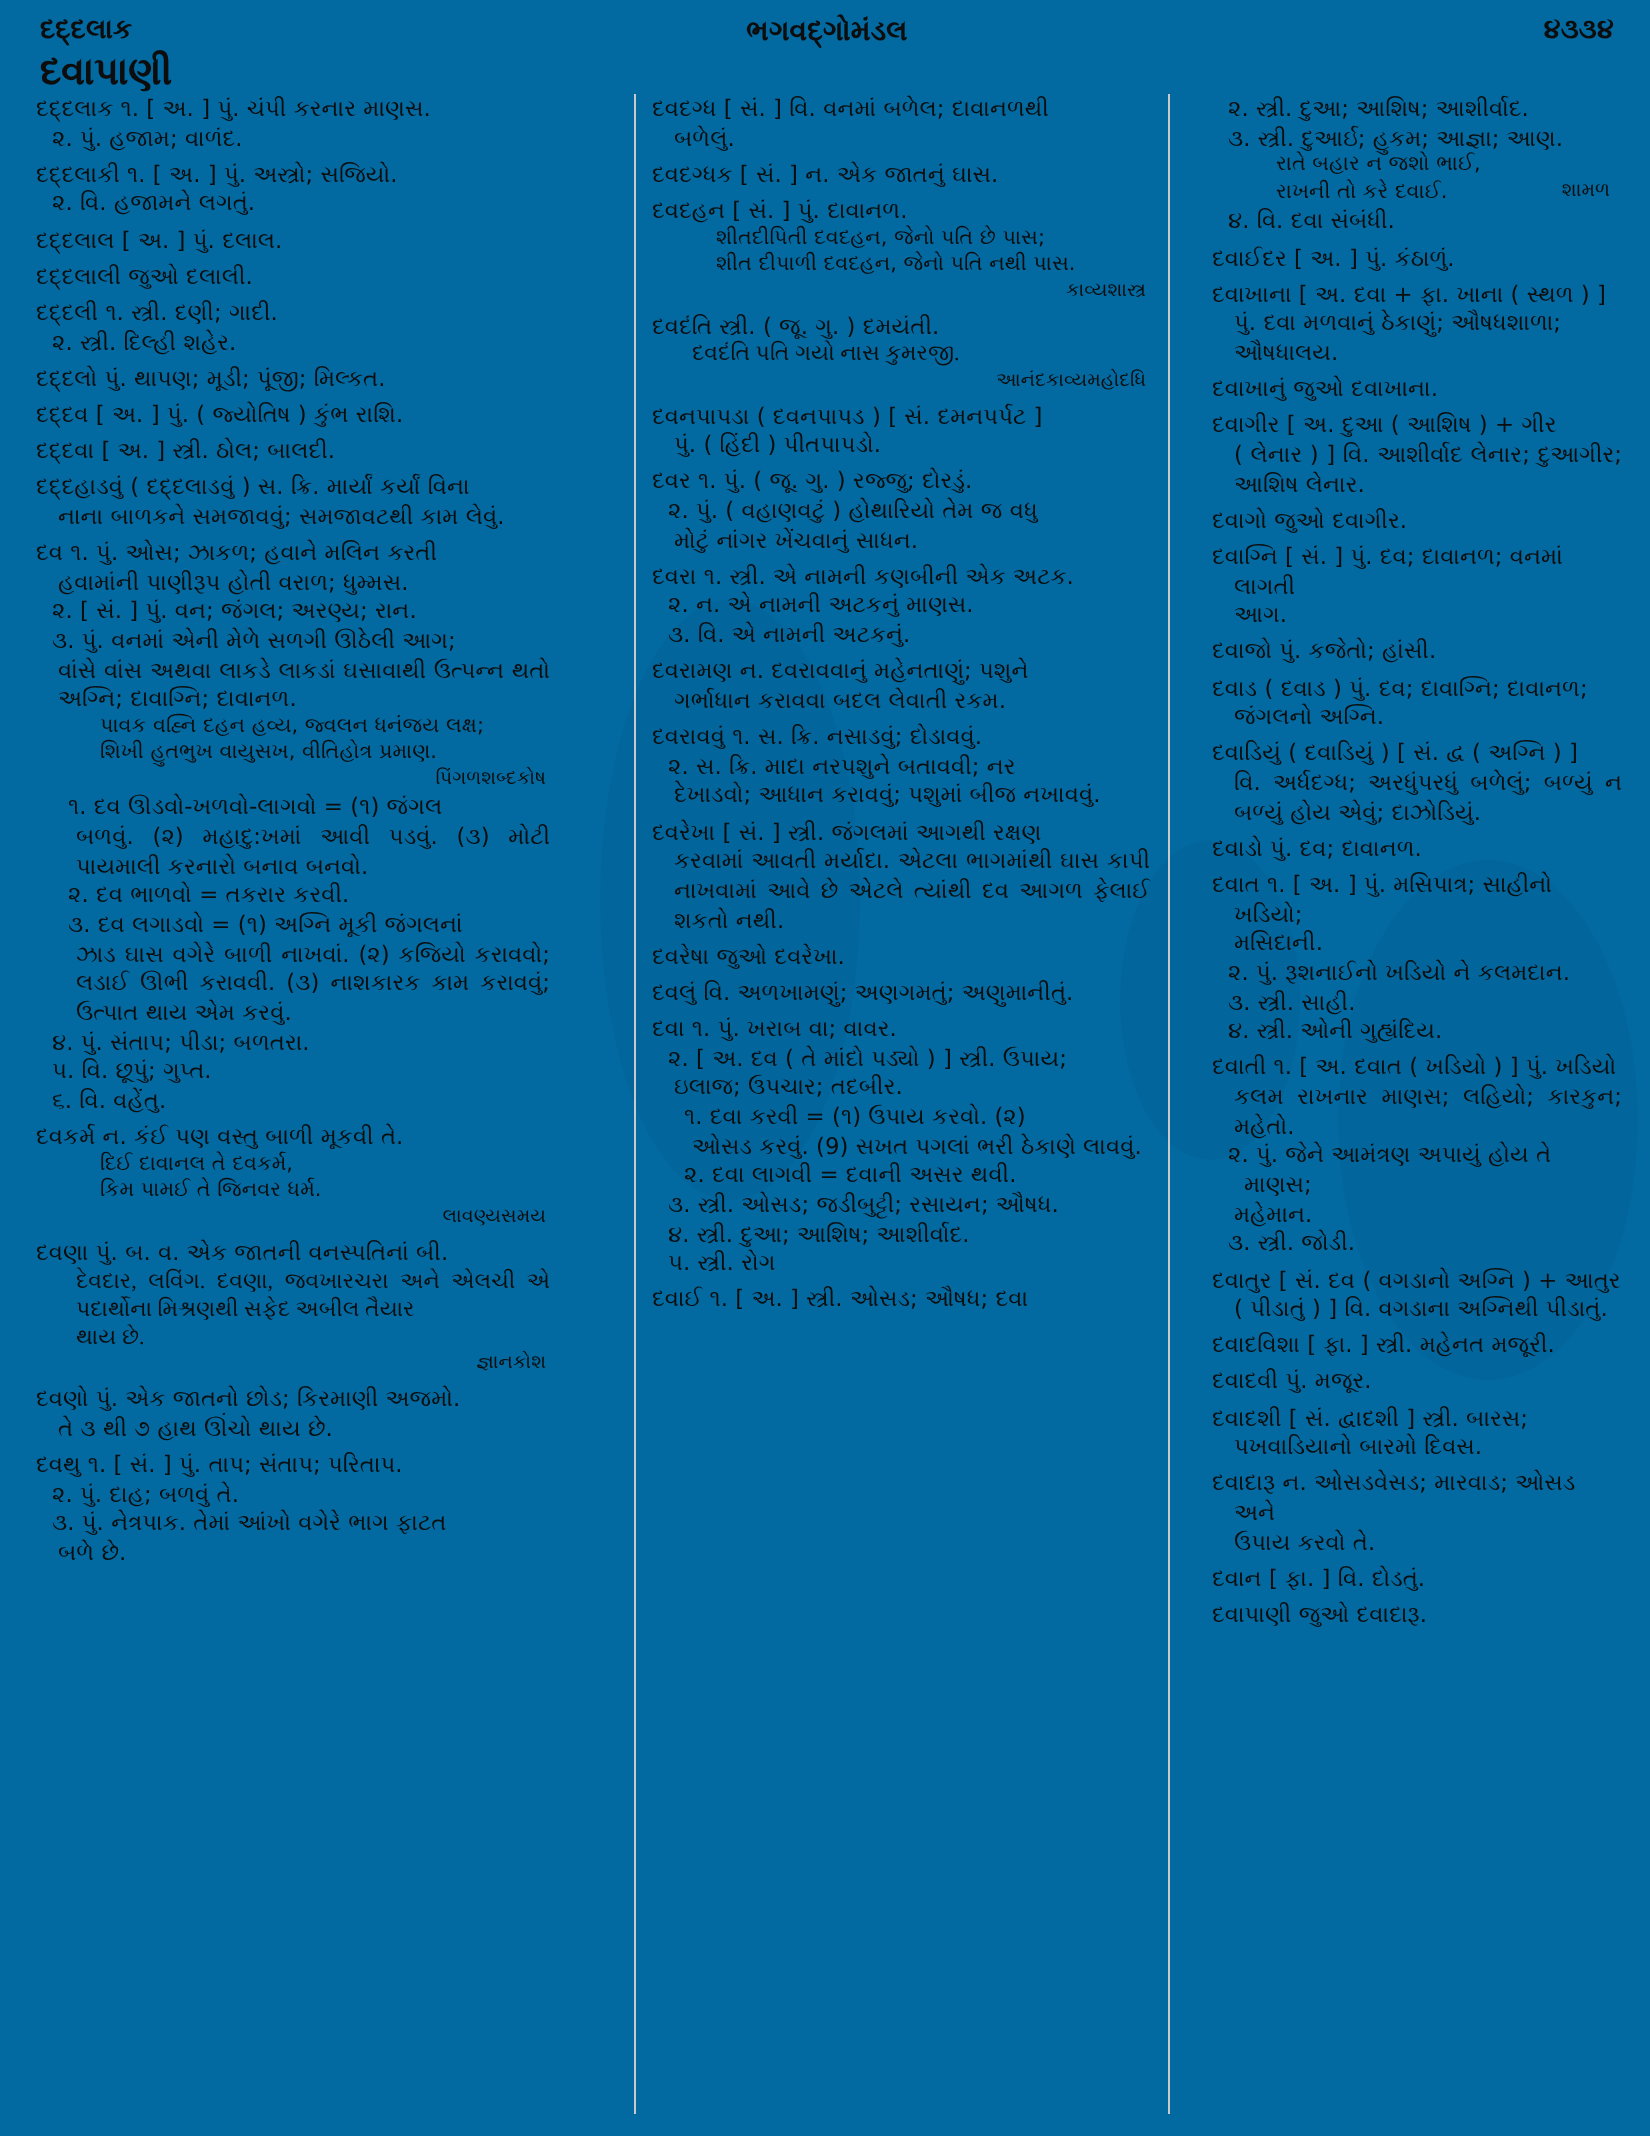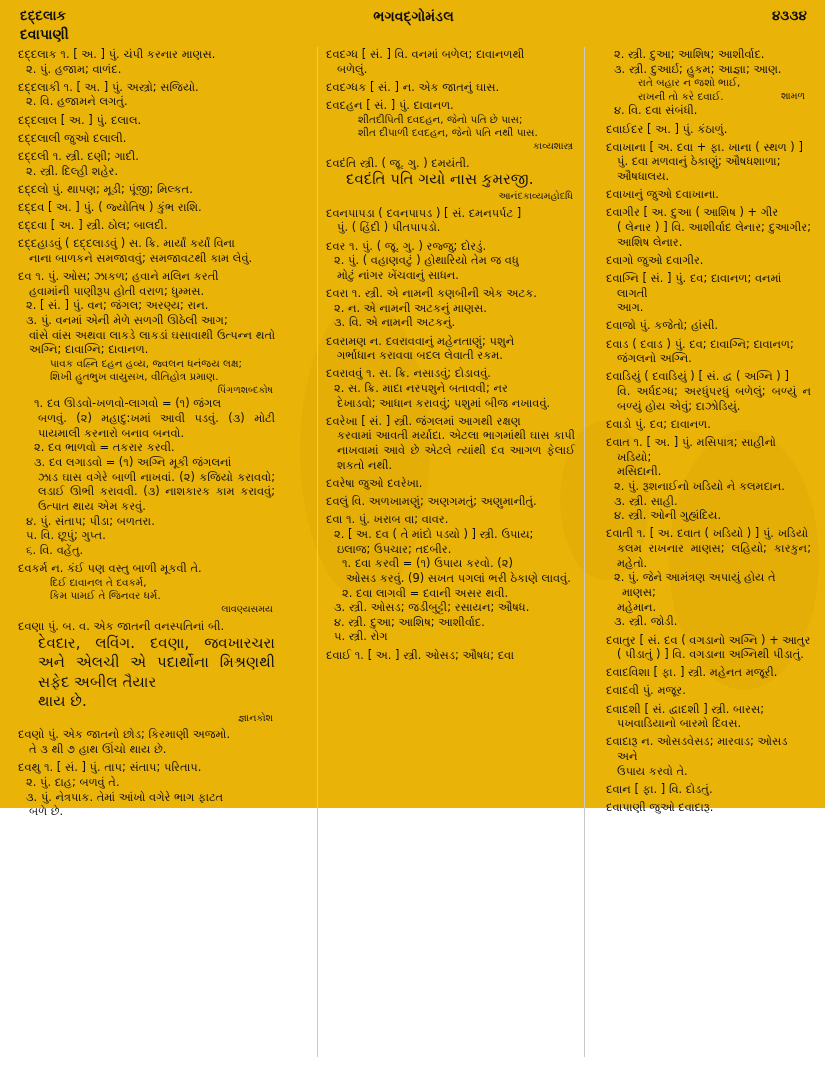--- a/index.html
+++ b/index.html
@@ -12,44 +12,44 @@
     width: 825px;
     height: 1068px;
     overflow: hidden;
     font-family: "DejaVu Sans", "Liberation Sans", sans-serif;
     color: #0d0d0d;
     position: relative;
   }
   .page {
     position: relative;
     width: 825px;
-    height: 808px;
+    height: 1068px;
     box-sizing: border-box;
     padding: 8px 14px 6px 18px;
-    background: #eab308;
+    background: #0369a1;
   }
   
   .running-head {
     display: flex;
     align-items: flex-start;
     justify-content: space-between;
     font-weight: bold;
     font-size: 13.5px;
     line-height: 1.15;
     letter-spacing: 0.1px;
     margin: 0 4px 0 2px;
     height: 17px;
   }
   .rh-left   { flex: 0 0 auto; text-align: left;   min-width: 90px; }
   .rh-center { flex: 1 1 auto; text-align: center; font-size: 14px; }
   .rh-right  { flex: 0 0 auto; text-align: right;  min-width: 90px; }
 
   .catchword {
     font-weight: bold;
-    font-size: 14px;
+    font-size: 19px;
     line-height: 1.15;
     margin: 1px 0 4px 2px;
     height: 17px;
   }
 
   
   .columns {
     display: flex;
     align-items: stretch;
     width: 100%;
@@ -91,22 +91,23 @@
     padding-left: 11px;
   }
   
   .line.quote {
     padding-left: 32px;
     font-size: 10.4px;
     line-height: 1.3;
   }
   .line.quote-wide {
     padding-left: 20px;
-    font-size: 15px;
+    font-size: 11px;
     line-height: 1.3;
+    font-family: Liberation Serif, serif;
   }
   
   .line.attrib {
     text-align: right;
     font-size: 9.6px;
     padding-right: 2px;
     line-height: 1.3;
   }
   
   .line.idiom {

